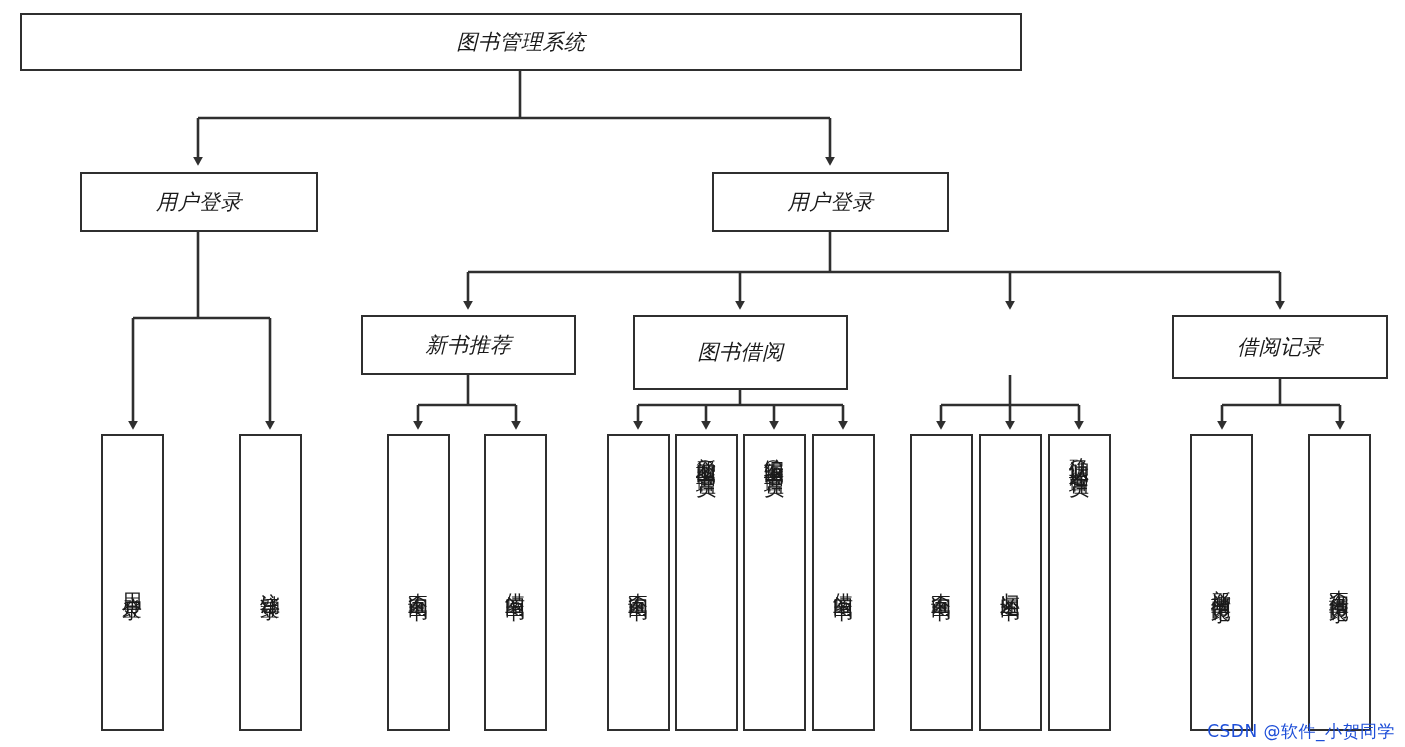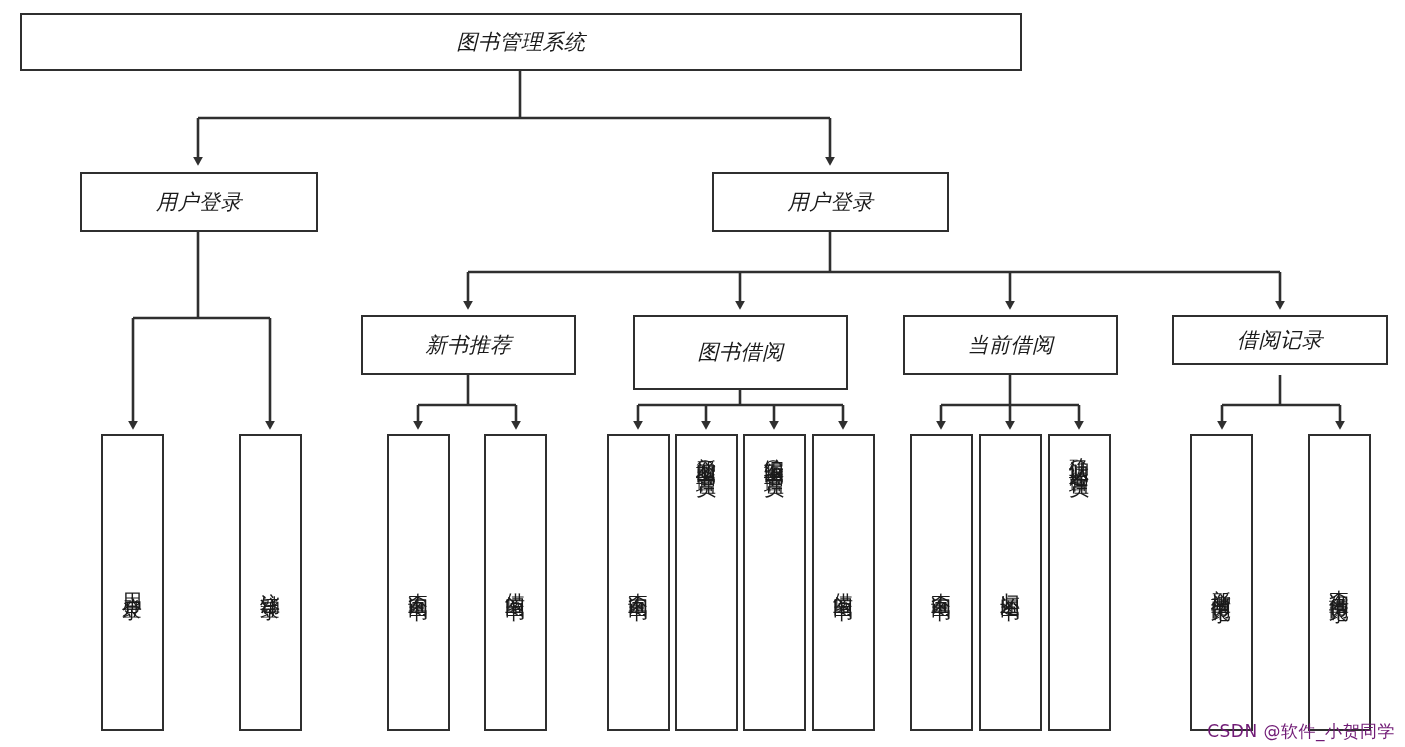--- a/index.html
+++ b/index.html
@@ -63,21 +63,21 @@
     text-orientation: upright;
     font-size: 20px;
     line-height: 1.0;
     letter-spacing: 3px;
     white-space: nowrap;
   }
   #watermark {
     position: absolute;
     right: 10px;
     bottom: 4px;
-    color: #701a75;
+    color: #1d4ed8;
     font-size: 17px;
     letter-spacing: 0.5px;
     z-index: 5;
     user-select: none;
     white-space: nowrap;
   }
 </style>
 </head>
 <body>
 
@@ -143,24 +143,21 @@
   <div class="node horizontal" style="left:712px; top:172px; width:237px; height:60px;">
     <span class="node-label">用户登录</span>
   </div>
 
   <div class="node horizontal" style="left:361px; top:315px; width:215px; height:60px;align-items:center;">
     <span class="node-label">新书推荐</span>
   </div>
   <div class="node horizontal" style="left:633px; top:315px; width:215px; height:75px;">
     <span class="node-label">图书借阅</span>
   </div>
-  <div class="node horizontal" style="left:903px; top:315px; width:215px; height:60px;">
-    <span class="node-label">当前借阅</span>
-  </div>
-  <div class="node horizontal" style="left:1172px; top:315px; width:216px; height:50px;">
+  <div class="node horizontal" style="left:1172px; top:315px; width:216px; height:64px;">
     <span class="node-label">借阅记录</span>
   </div>
 
   <div class="node vertical centered" style="left:101px; top:434px; width:63px; height:297px;">
     <span class="node-label">用户登录</span>
   </div>
   <div class="node vertical centered" style="left:239px; top:434px; width:63px; height:297px;">
     <span class="node-label">注销登录</span>
   </div>
 

